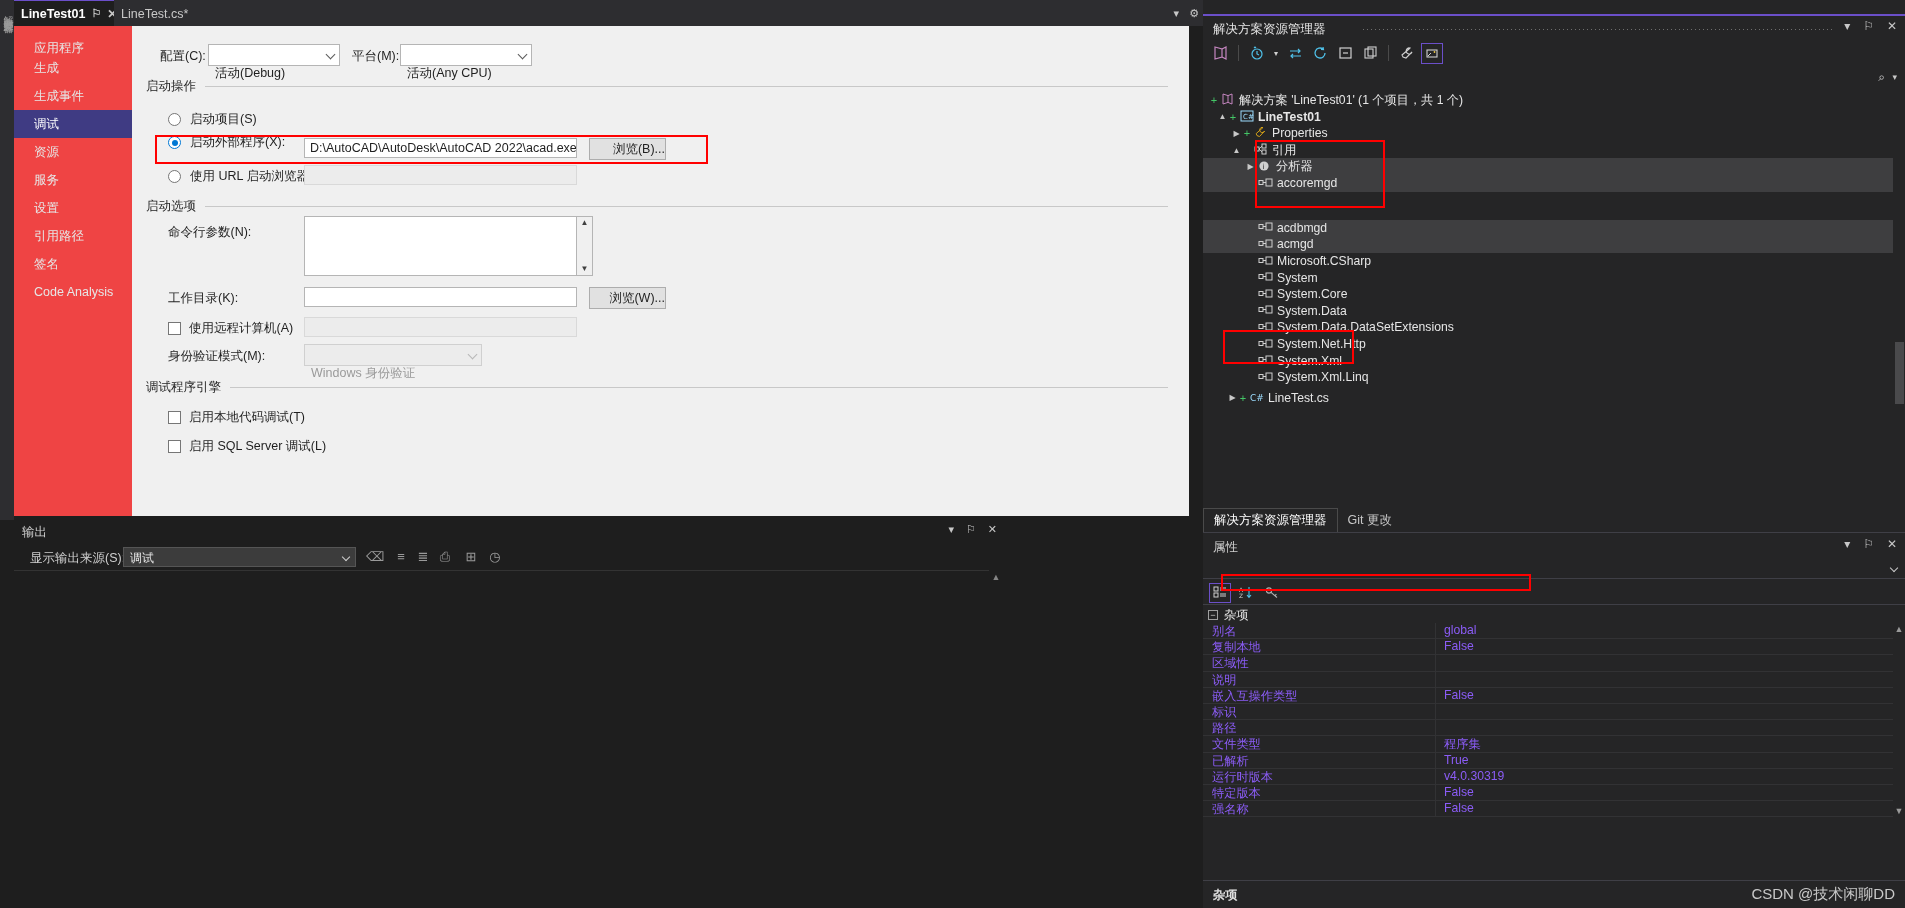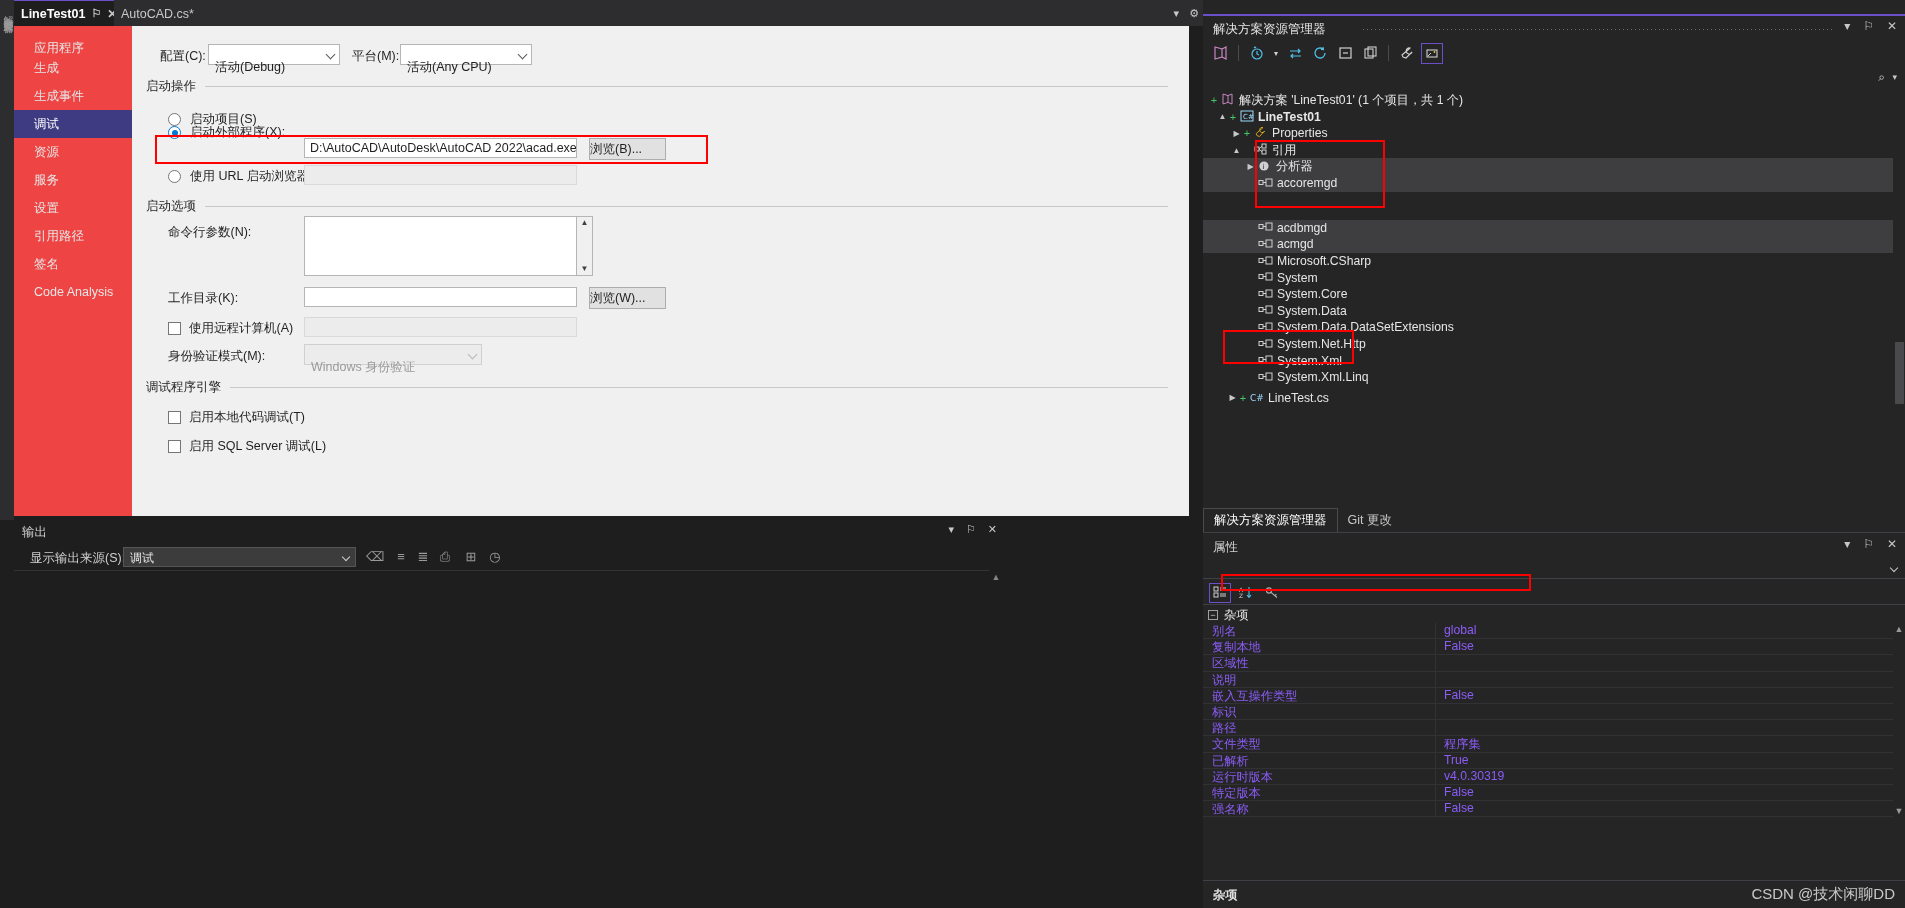--- a/index.html
+++ b/index.html
@@ -45,21 +45,21 @@
     content: ""; position: absolute; right: -9px; top: 0;
     border-top: 14px solid transparent; border-bottom: 14px solid transparent;
     border-left: 9px solid #3f3b83;
   }
 
   
   #formpanel { position: absolute; left: 118px; top: 0; width: 1057px; height: 490px; background: #f0f0f0; color: #1f1f1f; border-radius: 9px; }
   .fld-label { position: absolute; font-size: 12.5px; color: #1f1f1f; white-space: nowrap; }
   .combo {
     position: absolute; height: 21px; background: #ffffff; border: 1px solid #b5b5b5;
-    font-size: 12.5px; color: #1f1f1f; padding: 14px 18px 0 6px; white-space: nowrap;
+    font-size: 12.5px; color: #1f1f1f; padding: 20px 18px 0 6px; white-space: nowrap;
   }
   .combo.disabled { background: #ececec; border-color: #d0d0d0; color: #9a9a9a; }
   .combo .caret {
     position: absolute; right: 5px; top: 6px; width: 7px; height: 7px;
     border-right: 1.4px solid #5a5a5a; border-bottom: 1.4px solid #5a5a5a;
     transform: rotate(45deg); 
   }
   .combo.disabled .caret { border-color: #b7b7b7; }
 
   
@@ -77,21 +77,21 @@
   .checkbox { width: 13px; height: 13px; border: 1.3px solid #767676; background: #fff; flex: none; }
   .check-label { font-size: 12.5px; color: #1f1f1f; white-space: nowrap; }
 
   .textbox {
     position: absolute; background: #ffffff; border: 1px solid #b5b5b5;
     font-size: 12.5px; color: #1f1f1f; padding: 2px 5px 0 5px; white-space: nowrap; overflow: hidden;
   }
   .textbox.disabled { background: #ececec; border-color: #d9d9d9; }
   .btn {
     position: absolute; background: #e1e1e1; border: 1px solid #adadad;
-    font-size: 12.5px; color: #1f1f1f; text-align: left; line-height: 21px; white-space: nowrap;
+    font-size: 12.5px; color: #1f1f1f; text-align: right; line-height: 21px; white-space: nowrap;
   }
   .multiline { position: absolute; background: #ffffff; border: 1px solid #b5b5b5; }
   .vscroll-mini {
     position: absolute; width: 16px; background: #f0f0f0; border: 1px solid #b5b5b5; border-left: none;
     display: flex; flex-direction: column; justify-content: space-between; align-items: center;
   }
   .vscroll-mini .arr { font-size: 8px; color: #404040; line-height: 12px; }
 
   
   .redbox { position: absolute; border: 2.5px solid #ff0000; pointer-events: none; }
@@ -194,21 +194,21 @@
 
   <div id="left-area">
 
     <div id="tabstrip">
       <div class="tab active" style="left:14px;width:100px;">
         <span>LineTest01</span>
         <span class="tab-pin">⚐</span>
         <span class="tab-close">✕</span>
       </div>
       <div class="tab inactive" style="left:114px;width:94px;">
-        <span>AutoCAD.cs*</span>
+        <span>LineTest.cs*</span>
       </div>
       <div id="tabstrip-tools">
         <span>▾</span>
         <span>⚙</span>
       </div>
     </div>
 
     <div id="left-sliver">
       <div class="vt">解决方案资源管理器</div>
     </div>
@@ -244,21 +244,21 @@
         <div class="group" style="left:14px;top:52px;width:1022px;">
           <span class="gtext">启动操作</span>
           <span class="grule"></span>
         </div>
 
         <div class="radio-row" style="left:36px;top:85px;">
           <span class="radio"></span>
           <span class="radio-label">启动项目(S)</span>
         </div>
 
-        <div class="radio-row" style="left:36px;top:98px;">
+        <div class="radio-row" style="left:36px;top:108px;">
           <span class="radio on"></span>
           <span class="radio-label">启动外部程序(X):</span>
         </div>
         <div class="textbox" style="left:172px;top:112px;width:273px;height:20px;">D:\AutoCAD\AutoDesk\AutoCAD 2022\acad.exe</div>
         <div class="btn" style="left:457px;top:112px;width:77px;height:22px;">浏览(B)...</div>
 
         <div class="radio-row" style="left:36px;top:142px;">
           <span class="radio"></span>
           <span class="radio-label">使用 URL 启动浏览器(R):</span>
         </div>

